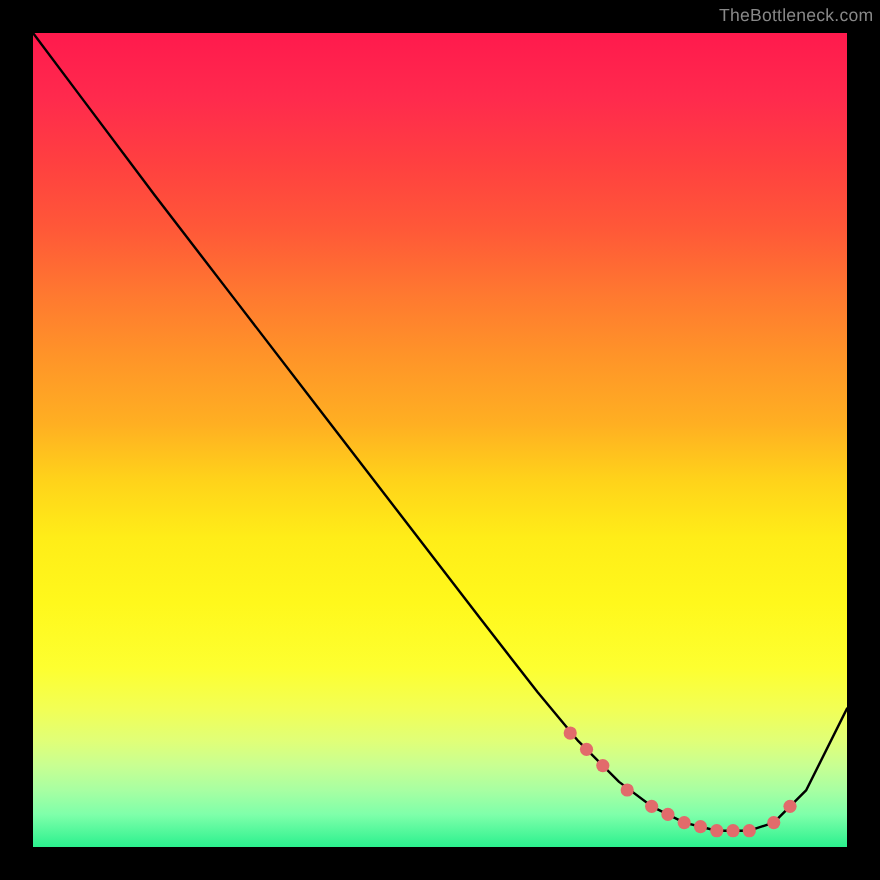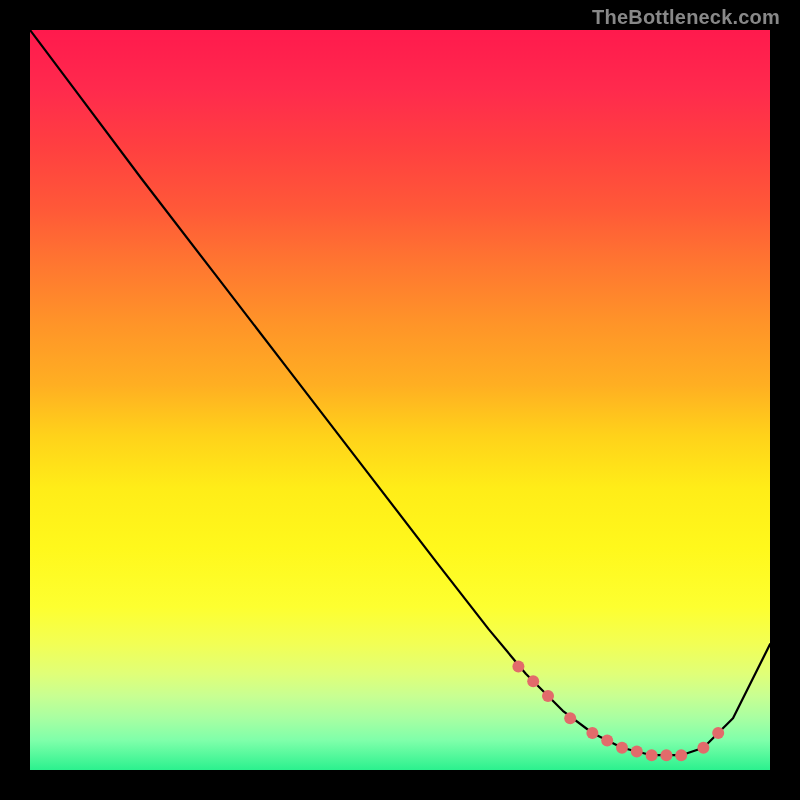--- a/index.html
+++ b/index.html
@@ -38,24 +38,24 @@
       #f2ff55 83%,
       #e0ff78 87%,
       #c8ff92 90%,
       #a8ffa2 93%,
       #7fffaa 96%,
       #2bf18e 100%);
   }
   .watermark {
     position: absolute;
     top: 6px;
-    right: 20px;
+    right: 6px;
     color: #888;
-    font-size: 20px;
-    font-weight: 700;
+    font-size: 16px;
+    font-weight: 400;
     letter-spacing: 0.2px;
   }
   svg.curve {
     position: absolute;
     inset: 0;
     width: 740px;
     height: 740px;
     pointer-events: none;
   }
 </style>

